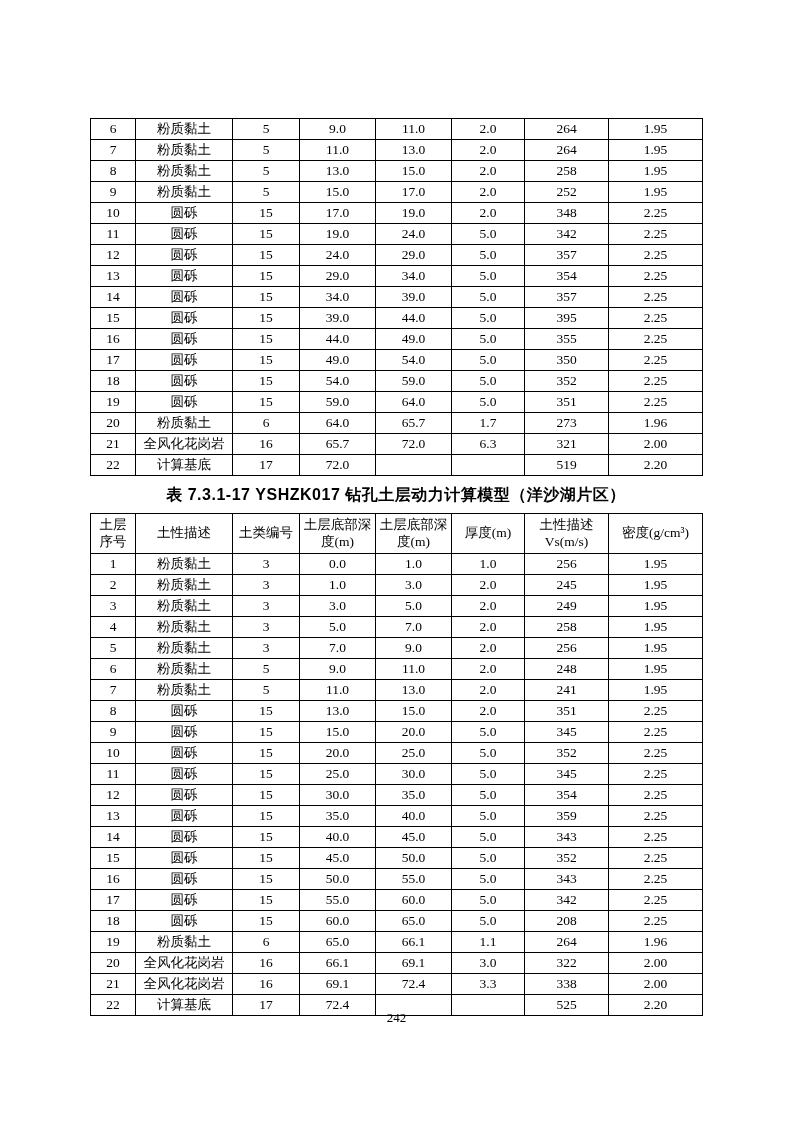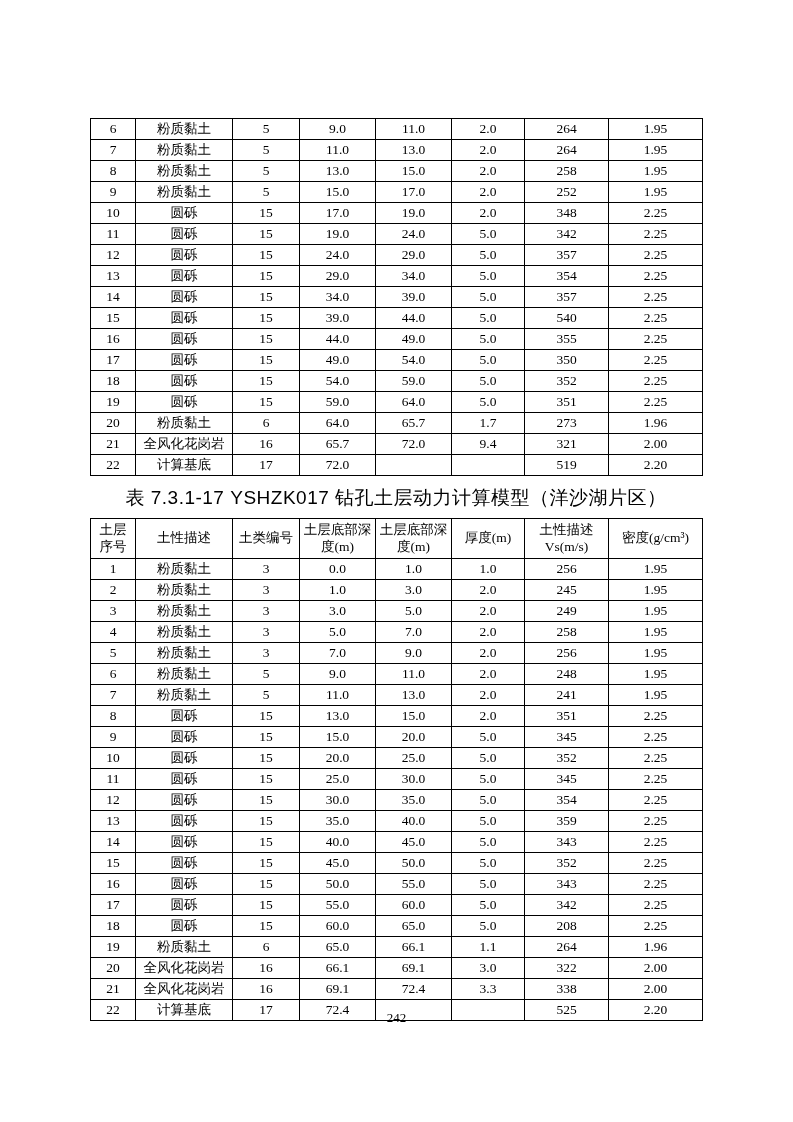--- a/index.html
+++ b/index.html
@@ -40,22 +40,22 @@
   table.data-table thead th {
     height: 40px;
   }
   .table1-wrap {
     padding-top: 118px;
   }
   .caption {
     width: 612px;
     margin: 9px 0 7px 90px;
     text-align: center;
-    font-size: 19px;
-    font-weight: normal;
+    font-size: 16px;
+    font-weight: bold;
     font-family: "Liberation Sans", sans-serif;
     letter-spacing: 0.5px;
   }
   .page-number {
     position: absolute;
     left: 0;
     width: 793px;
     text-align: center;
     top: 1010px;
     font-size: 13px;
@@ -169,21 +169,21 @@
             <td>357</td>
             <td>2.25</td>
           </tr>
           <tr>
             <td>15</td>
             <td>圆砾</td>
             <td>15</td>
             <td>39.0</td>
             <td>44.0</td>
             <td>5.0</td>
-            <td>540</td>
+            <td>395</td>
             <td>2.25</td>
           </tr>
           <tr>
             <td>16</td>
             <td>圆砾</td>
             <td>15</td>
             <td>44.0</td>
             <td>49.0</td>
             <td>5.0</td>
             <td>355</td>
@@ -228,21 +228,21 @@
             <td>1.7</td>
             <td>273</td>
             <td>1.96</td>
           </tr>
           <tr>
             <td>21</td>
             <td>全风化花岗岩</td>
             <td>16</td>
             <td>65.7</td>
             <td>72.0</td>
-            <td>9.4</td>
+            <td>6.3</td>
             <td>321</td>
             <td>2.00</td>
           </tr>
           <tr>
             <td>22</td>
             <td>计算基底</td>
             <td>17</td>
             <td>72.0</td>
             <td></td>
             <td></td>

